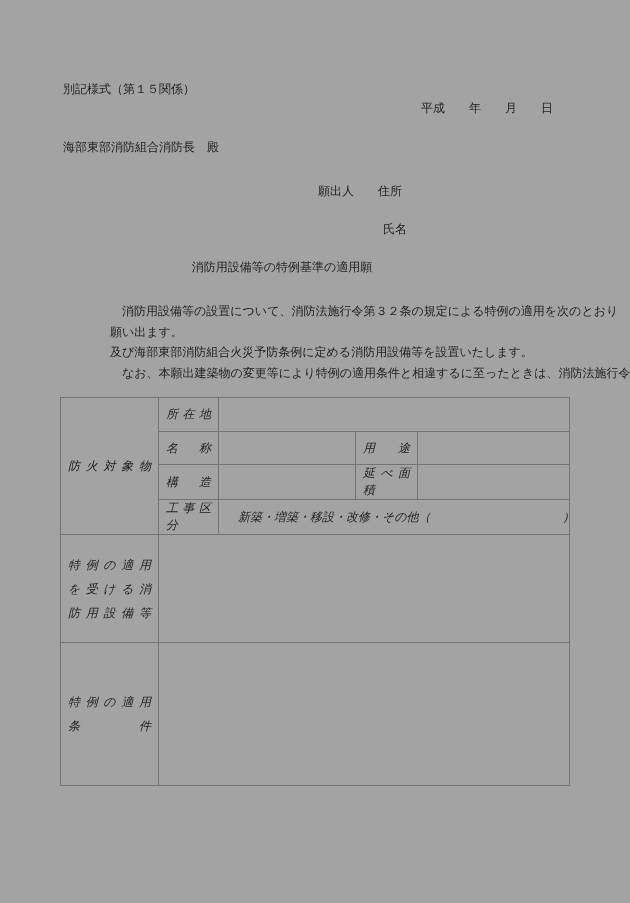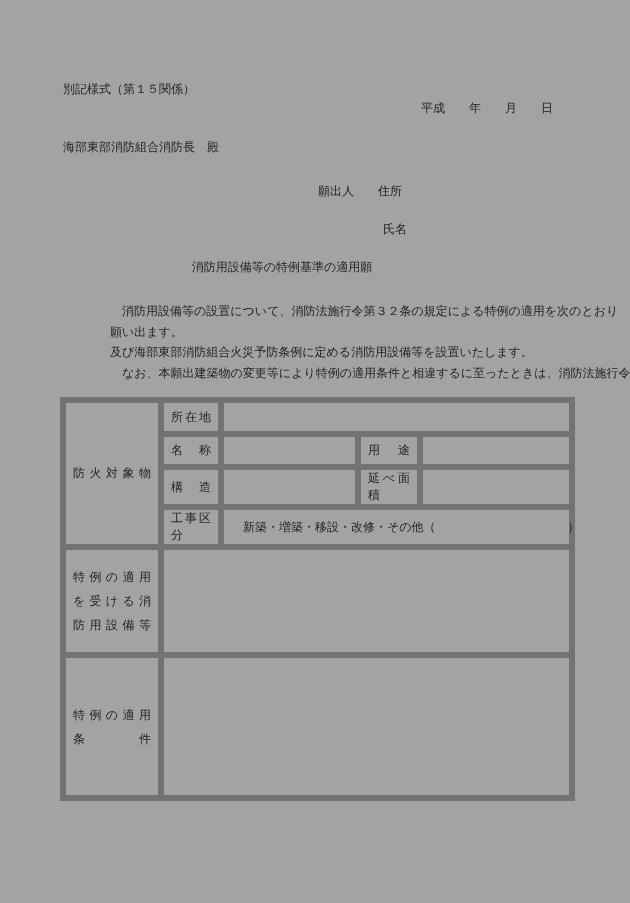--- a/index.html
+++ b/index.html
@@ -28,23 +28,24 @@
   table.form-table {
     position: absolute;
     left: 60px; top: 397px;
     width: 509px;
     border-collapse: collapse;
     table-layout: fixed;
     font-size: 12px;
     color: #1f1f1f;
   }
   .form-table td {
-    border: 6px solid #737373;
+    border: 1px solid #737373;
     vertical-align: middle;
     padding: 0;
+    font-style: italic;
   }
   .lbl {
     text-align: justify;
     text-align-last: justify;
     padding: 0 7px !important;
   }
   .lbl div {
     text-align: justify;
     text-align-last: justify;
     line-height: 24px;

